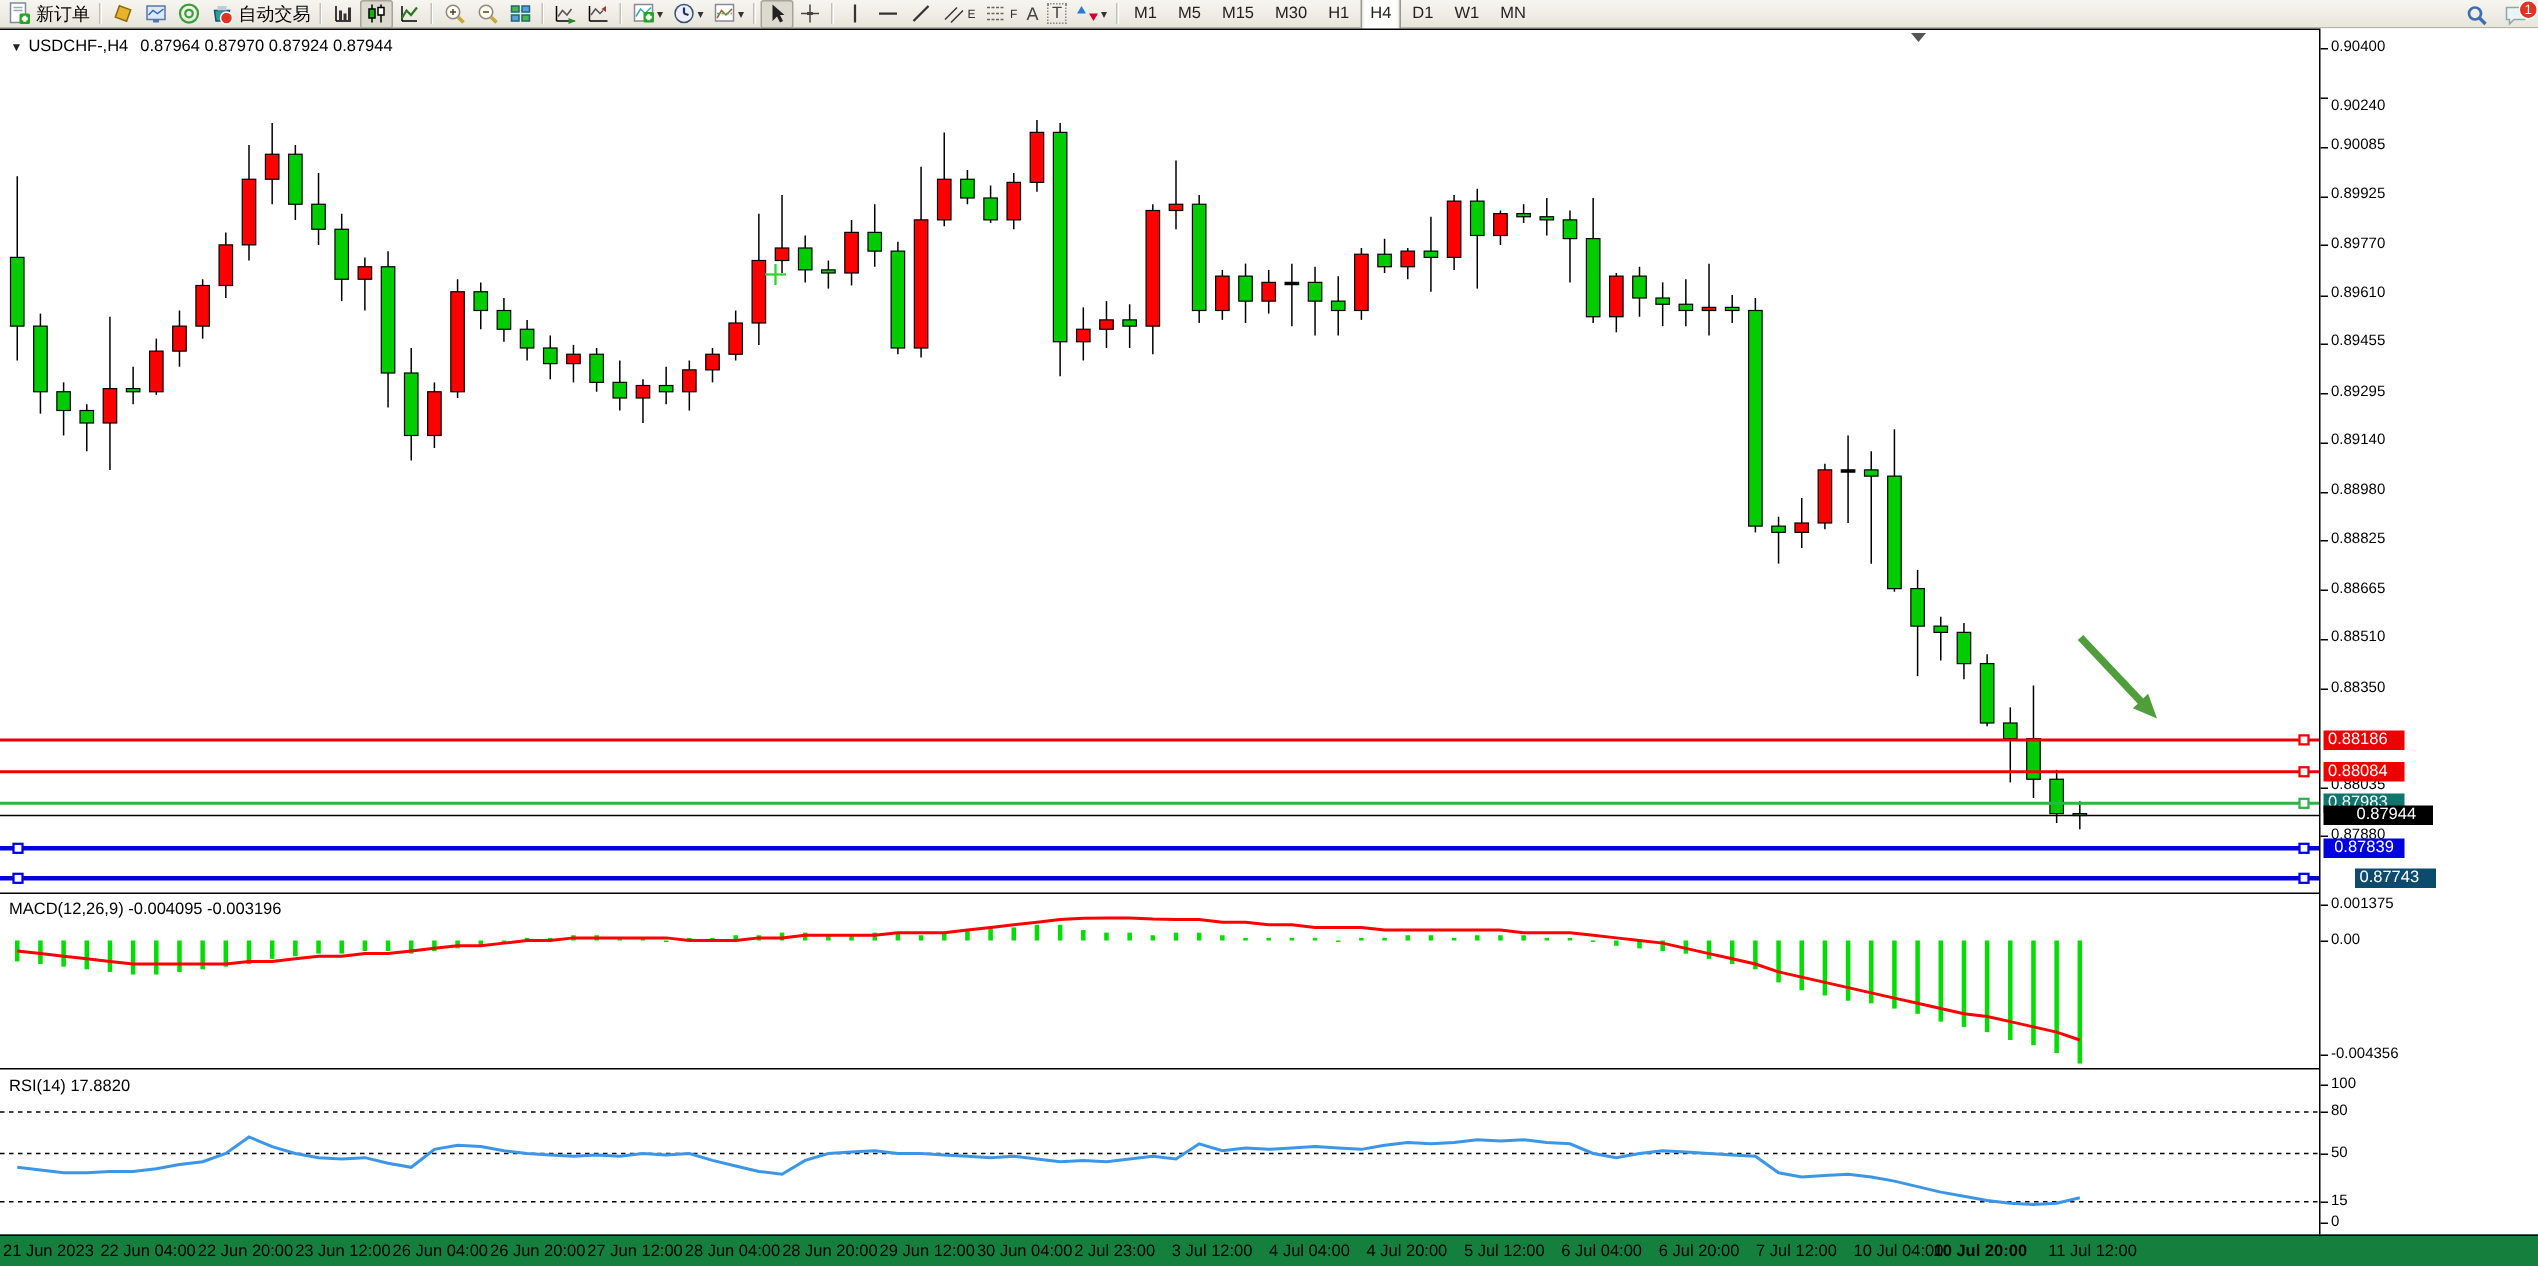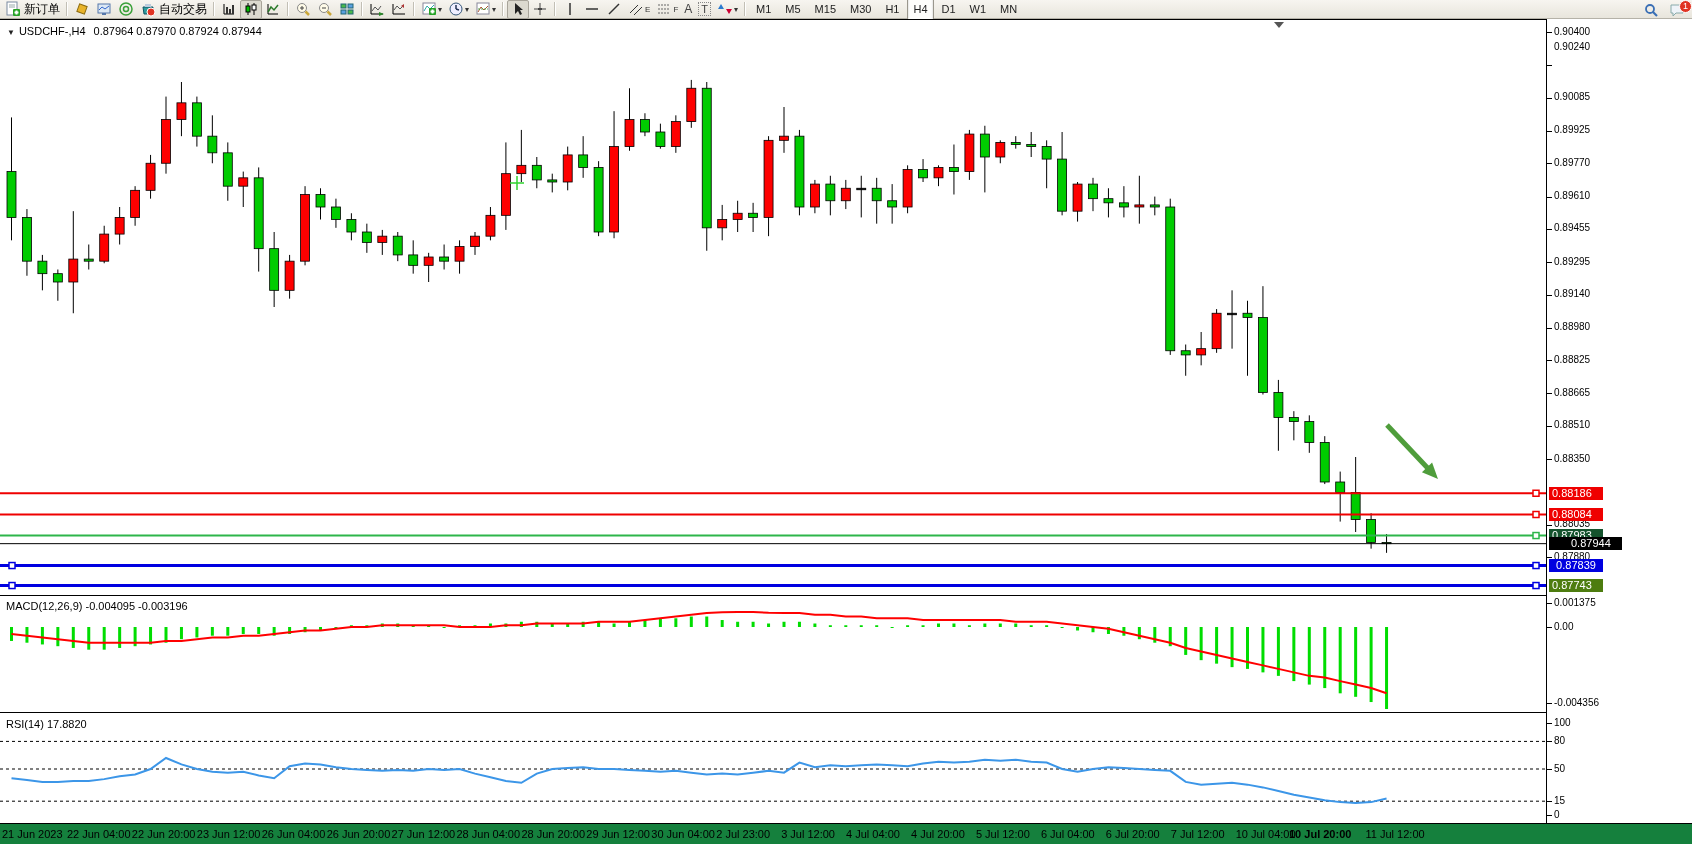--- a/index.html
+++ b/index.html
@@ -612,21 +612,21 @@
       <line x1="0" y1="27.400000000000002" x2="1546" y2="27.400000000000002" stroke="#000" stroke-width="1" stroke-dasharray="3,3"></line>
       <line x1="0" y1="55" x2="1546" y2="55" stroke="#000" stroke-width="1" stroke-dasharray="3,3"></line>
       <line x1="0" y1="87.2" x2="1546" y2="87.2" stroke="#000" stroke-width="1" stroke-dasharray="3,3"></line>
       <polyline points="11.5,64.2 26.95,66.03999999999999 42.4,67.88 57.849999999999994,67.88 73.3,66.96000000000001 88.75,66.96000000000001 104.19999999999999,65.12 119.64999999999999,62.36 135.1,60.52 150.54999999999998,55 166,43.96 181.45,50.4 196.89999999999998,55 212.35,57.760000000000005 227.79999999999998,58.68 243.25,57.760000000000005 258.7,61.440000000000005 274.15,64.2 289.59999999999997,52.24 305.05,49.480000000000004 320.5,50.4 335.95,53.160000000000004 351.4,55 366.84999999999997,55.92 382.29999999999995,56.84 397.75,55.92 413.2,56.84 428.65,55 444.09999999999997,55.92 459.54999999999995,55 475,59.6 490.45,63.28 505.9,66.96000000000001 521.3499999999999,68.80000000000001 536.8,59.6 552.25,55 567.6999999999999,54.080000000000005 583.15,53.160000000000004 598.6,55 614.05,55 629.5,55.92 644.9499999999999,56.84 660.4,57.760000000000005 675.85,56.84 691.3,58.68 706.75,60.52 722.1999999999999,59.6 737.65,60.52 753.0999999999999,58.68 768.55,56.84 784,58.68 799.4499999999999,48.56 814.9,53.160000000000004 830.3499999999999,51.32 845.8,52.24 861.25,51.32 876.6999999999999,50.4 892.15,51.32 907.5999999999999,52.24 923.05,49.480000000000004 938.5,47.64 953.9499999999999,48.56 969.4,47.64 984.8499999999999,45.800000000000004 1000.3,46.72 1015.75,45.800000000000004 1031.1999999999998,47.64 1046.6499999999999,48.56 1062.1,55 1077.55,57.760000000000005 1093,55 1108.45,53.160000000000004 1123.8999999999999,54.080000000000005 1139.35,55 1154.8,55.92 1170.25,56.84 1185.7,67.88 1201.1499999999999,70.64 1216.6,69.72 1232.05,68.80000000000001 1247.5,70.64 1262.95,73.4 1278.3999999999999,77.08 1293.85,80.76 1309.3,83.52000000000001 1324.75,86.28 1340.2,88.12 1355.6499999999999,89.04 1371.1,88.12 1386.55,84.55040000000001" fill="none" stroke="#3c96e8" stroke-width="2"></polyline>
     </svg>
 
   <div id="axis">
       <div class="tick-dash" style="top: 13px;"></div>
       <div class="tick-label" style="top: 6.5px;">0.90400</div>
       <div class="tick-dash" style="top: 46.3333px;"></div>
-      <div class="tick-label" style="top: 22px;">0.90240</div>
+      <div class="tick-label" style="top: 46px;">0.90240</div>
       <div class="tick-dash" style="top: 78.625px;"></div>
       <div class="tick-label" style="top: 72.125px;">0.90085</div>
       <div class="tick-dash" style="top: 111.958px;"></div>
       <div class="tick-label" style="top: 105.458px;">0.89925</div>
       <div class="tick-dash" style="top: 144.25px;"></div>
       <div class="tick-label" style="top: 137.75px;">0.89770</div>
       <div class="tick-dash" style="top: 177.583px;"></div>
       <div class="tick-label" style="top: 171.083px;">0.89610</div>
       <div class="tick-dash" style="top: 209.875px;"></div>
       <div class="tick-label" style="top: 203.375px;">0.89455</div>
@@ -643,24 +643,24 @@
       <div class="tick-dash" style="top: 406.75px;"></div>
       <div class="tick-label" style="top: 400.25px;">0.88510</div>
       <div class="tick-dash" style="top: 440.083px;"></div>
       <div class="tick-label" style="top: 433.583px;">0.88350</div>
       <div class="tick-dash" style="top: 505.708px;"></div>
       <div class="tick-label" style="top: 499.208px;">0.88035</div>
       <div class="tick-dash" style="top: 538px;"></div>
       <div class="tick-label" style="top: 531.5px;">0.87880</div>
       <div class="chip" style="background: rgb(239, 0, 0); top: 467.75px;">0.88186</div>
       <div class="chip" style="background: rgb(239, 0, 0); top: 489px;">0.88084</div>
-      <div class="chip" style="background: #14532d; top: 510.042px;">0.87983</div>
+      <div class="chip" style="background: #0f766e; top: 510.042px;">0.87983</div>
       <div class="chip" style="background: rgb(0, 0, 0); top: 518.167px; padding-left: 22px;">0.87944</div>
       <div class="chip" style="background: rgb(0, 0, 224); top: 540.042px; text-align: center;">0.87839</div>
-      <div class="chip" style="background: #4d7c0f; top: 560.042px;">0.87743</div>
+      <div class="chip" style="background: #0c4a6e; top: 560.042px; margin-left: 21px;">0.87743</div>
       <div class="tick-dash" style="top: 584.003px;"></div>
       <div class="tick-label" style="top: 577.503px;">0.001375</div>
       <div class="tick-dash" style="top: 608px;"></div>
       <div class="tick-label" style="top: 601.5px;">0.00</div>
       <div class="tick-dash" style="top: 684.021px;"></div>
       <div class="tick-label" style="top: 677.521px;">-0.004356</div>
       <div class="tick-dash" style="top: 704px;"></div>
       <div class="tick-label" style="top: 697.5px;">100</div>
       <div class="tick-dash" style="top: 722.4px;"></div>
       <div class="tick-label" style="top: 715.9px;">80</div>

